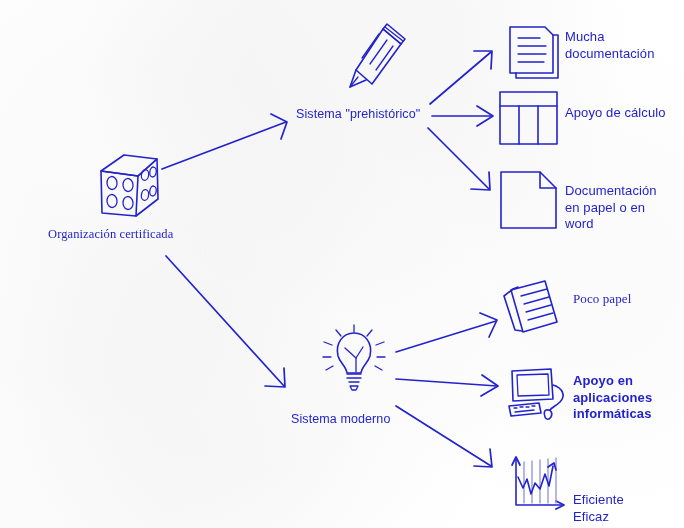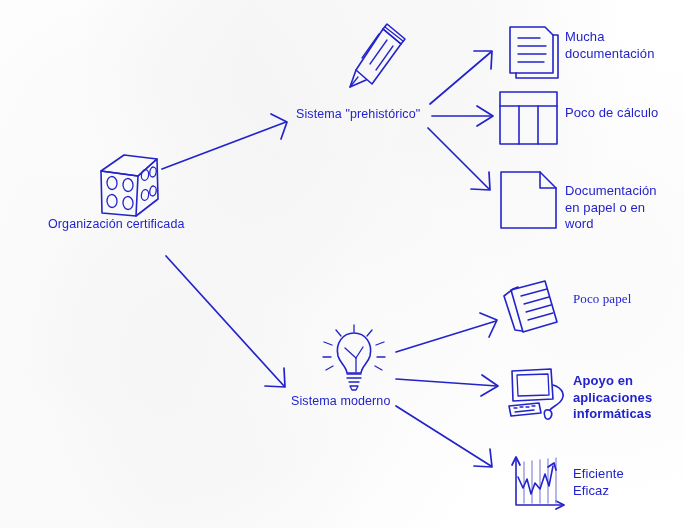--- a/index.html
+++ b/index.html
@@ -176,35 +176,35 @@
     <path class="ink-thin" style="stroke:#8f8fe0" d="M524,462 L524,503"></path>
     <path class="ink-thin" style="stroke:#8f8fe0" d="M532,461 L532,503"></path>
     <path class="ink-thin" style="stroke:#8f8fe0" d="M540,460 L540,503"></path>
     <path class="ink-thin" style="stroke:#8f8fe0" d="M548,459 L548,503"></path>
     <path class="ink-thin" style="stroke:#8f8fe0" d="M556,458 L556,503"></path>
     <path class="ink" d="M518,477 L523,488 L527,479 L531,494 L535,483 L540,489 L545,474 L549,486 L553,466"></path>
     <path class="arrow" d="M548,467 L554,463 L556,470"></path>
   </g>
 </svg>
 
-<div class="label node-label" style="left:48px;top:216px;">Organización certificada</div>
+<div class="label node-label" style="left:48px;top:226px;font-family:Liberation Serif, serif;">Organización certificada</div>
 
 <div class="label node-label" style="left:296px;top:106px;">Sistema "prehistórico"</div>
 
-<div class="label node-label" style="left:291px;top:393px;">Sistema moderno</div>
+<div class="label node-label" style="left:291px;top:411px;">Sistema moderno</div>
 
 <div class="label" style="left:565px;top:29px;">Mucha
 documentación</div>
 
-<div class="label" style="left:565px;top:105px;">Poco de cálculo</div>
+<div class="label" style="left:565px;top:105px;">Apoyo de cálculo</div>
 
 <div class="label" style="left:565px;top:183px;">Documentación
 en papel o en
 word</div>
 
 <div class="label" style="left:573px;top:291px;font-family:Liberation Serif, serif;">Poco papel</div>
 
 <div class="label" style="left:573px;top:373px;font-weight:bold;">Apoyo en
 aplicaciones
 informáticas</div>
 
-<div class="label" style="left:573px;top:466px;">Eficiente
+<div class="label" style="left:573px;top:492px;">Eficiente
 Eficaz</div>
 
 </body></html>

